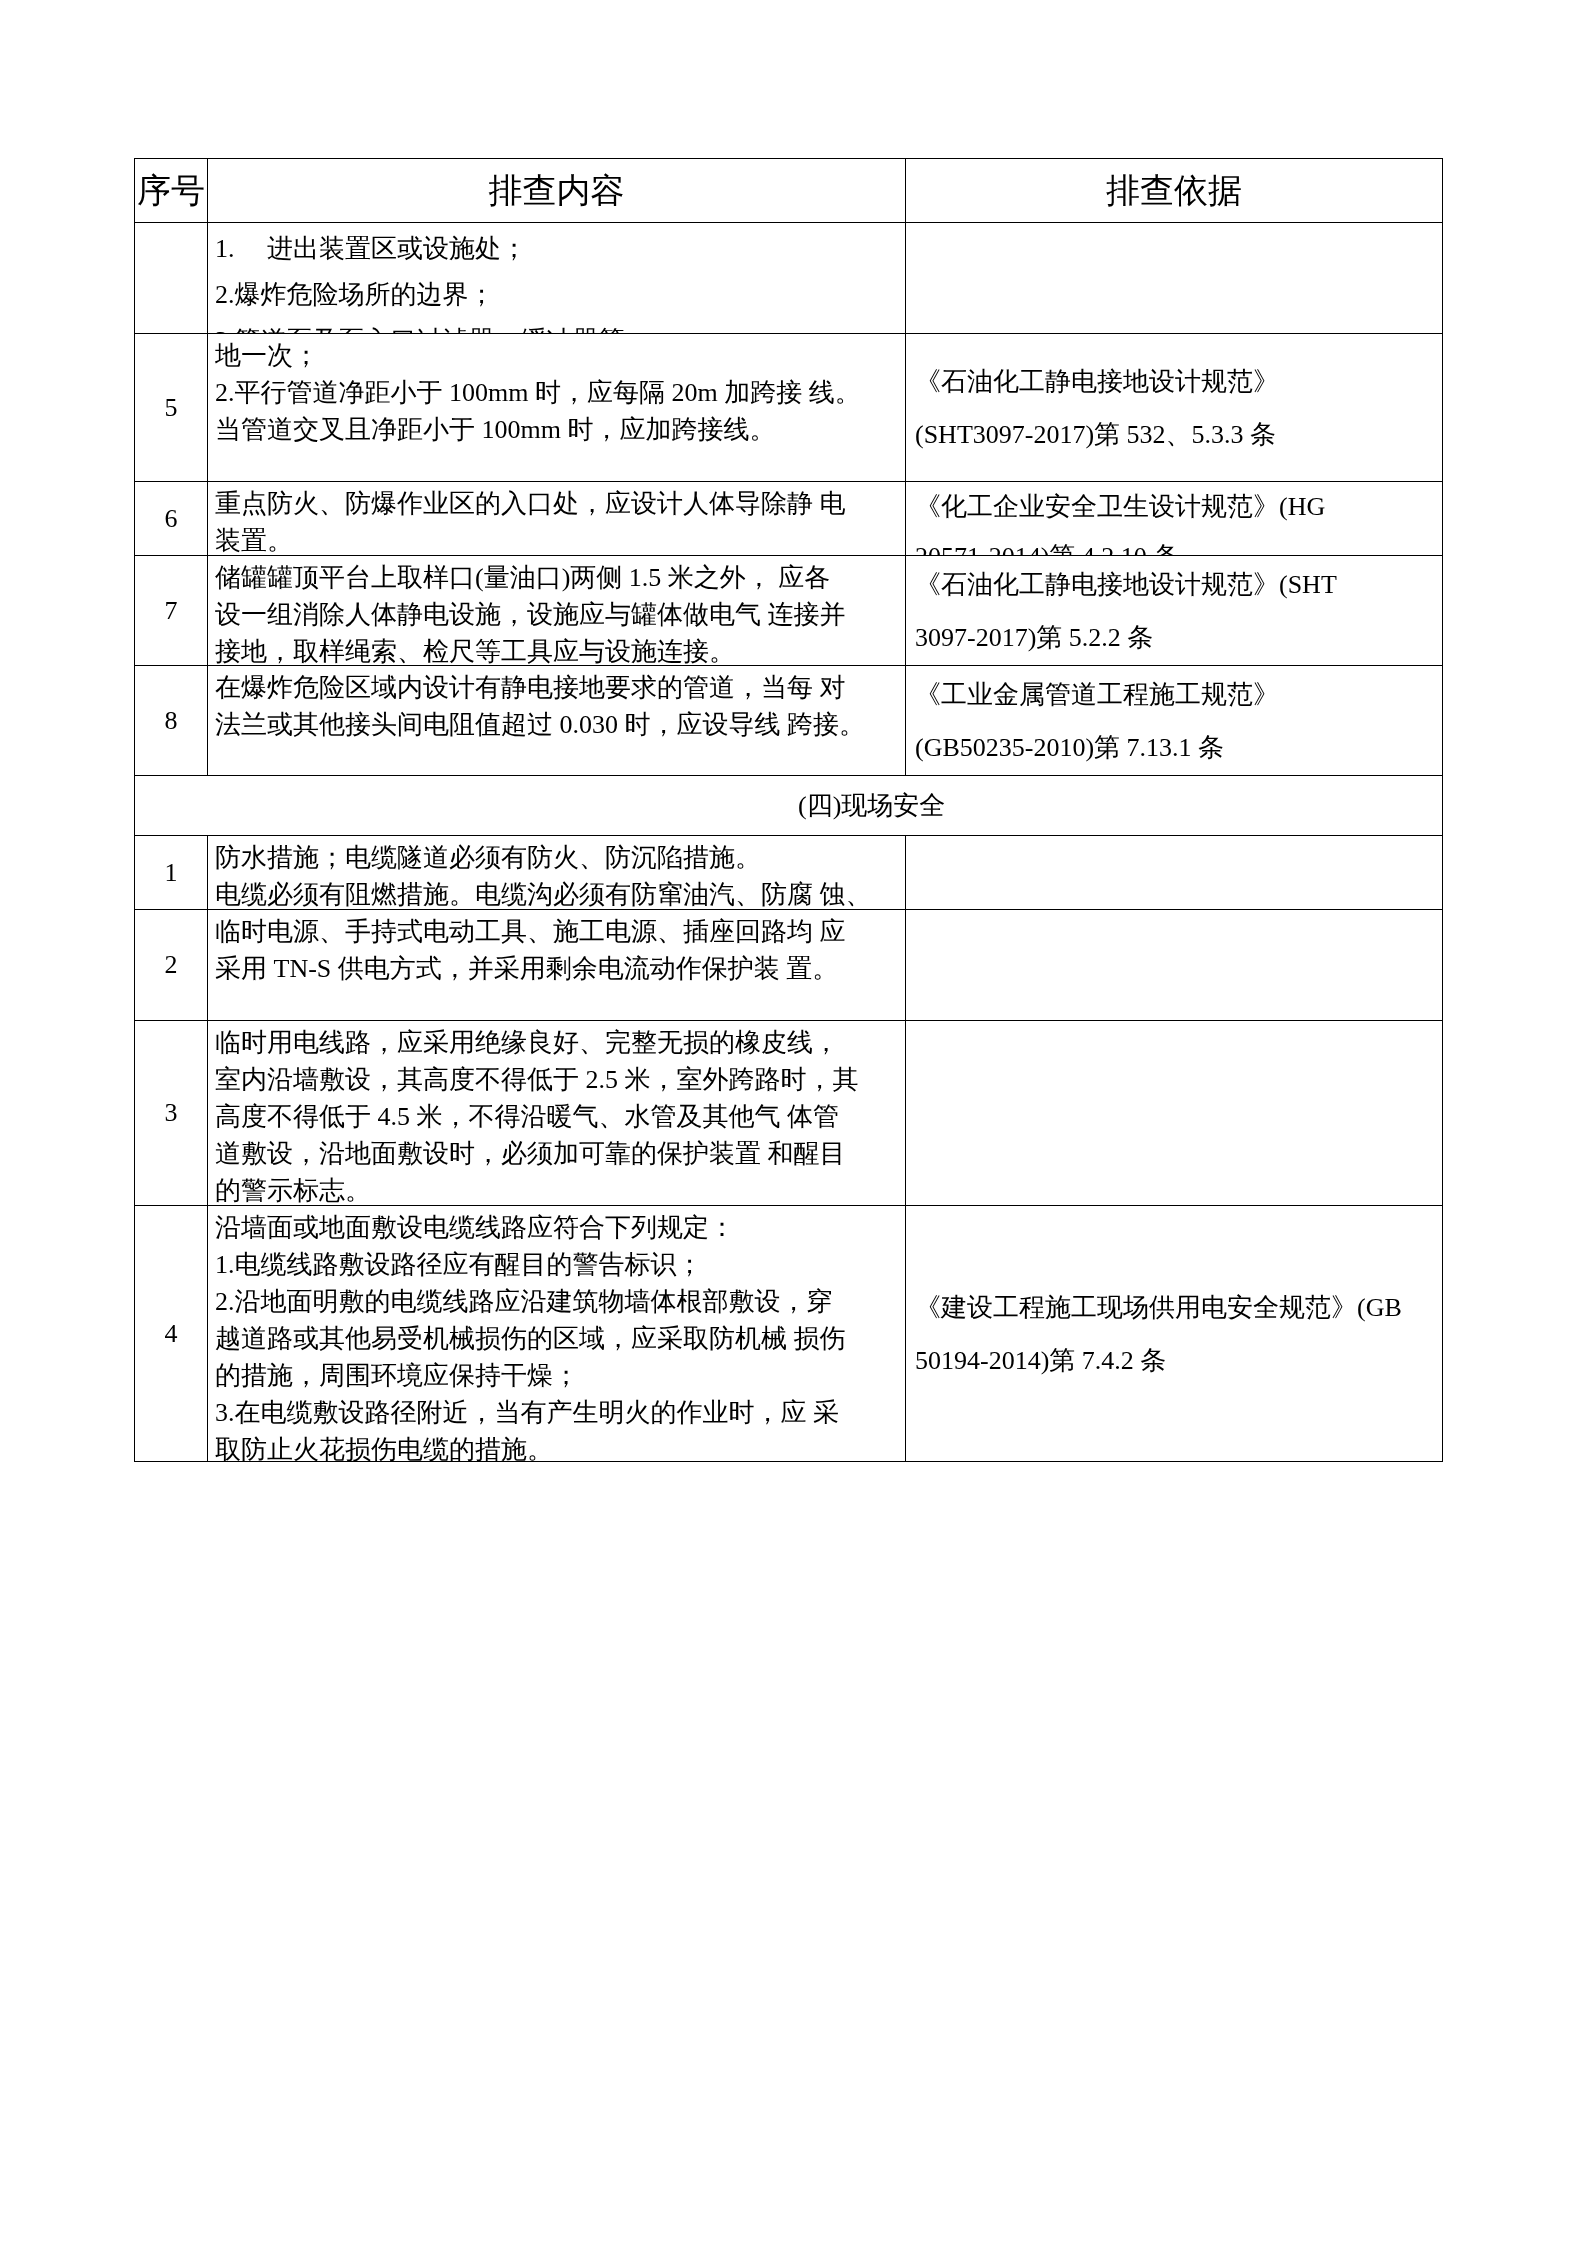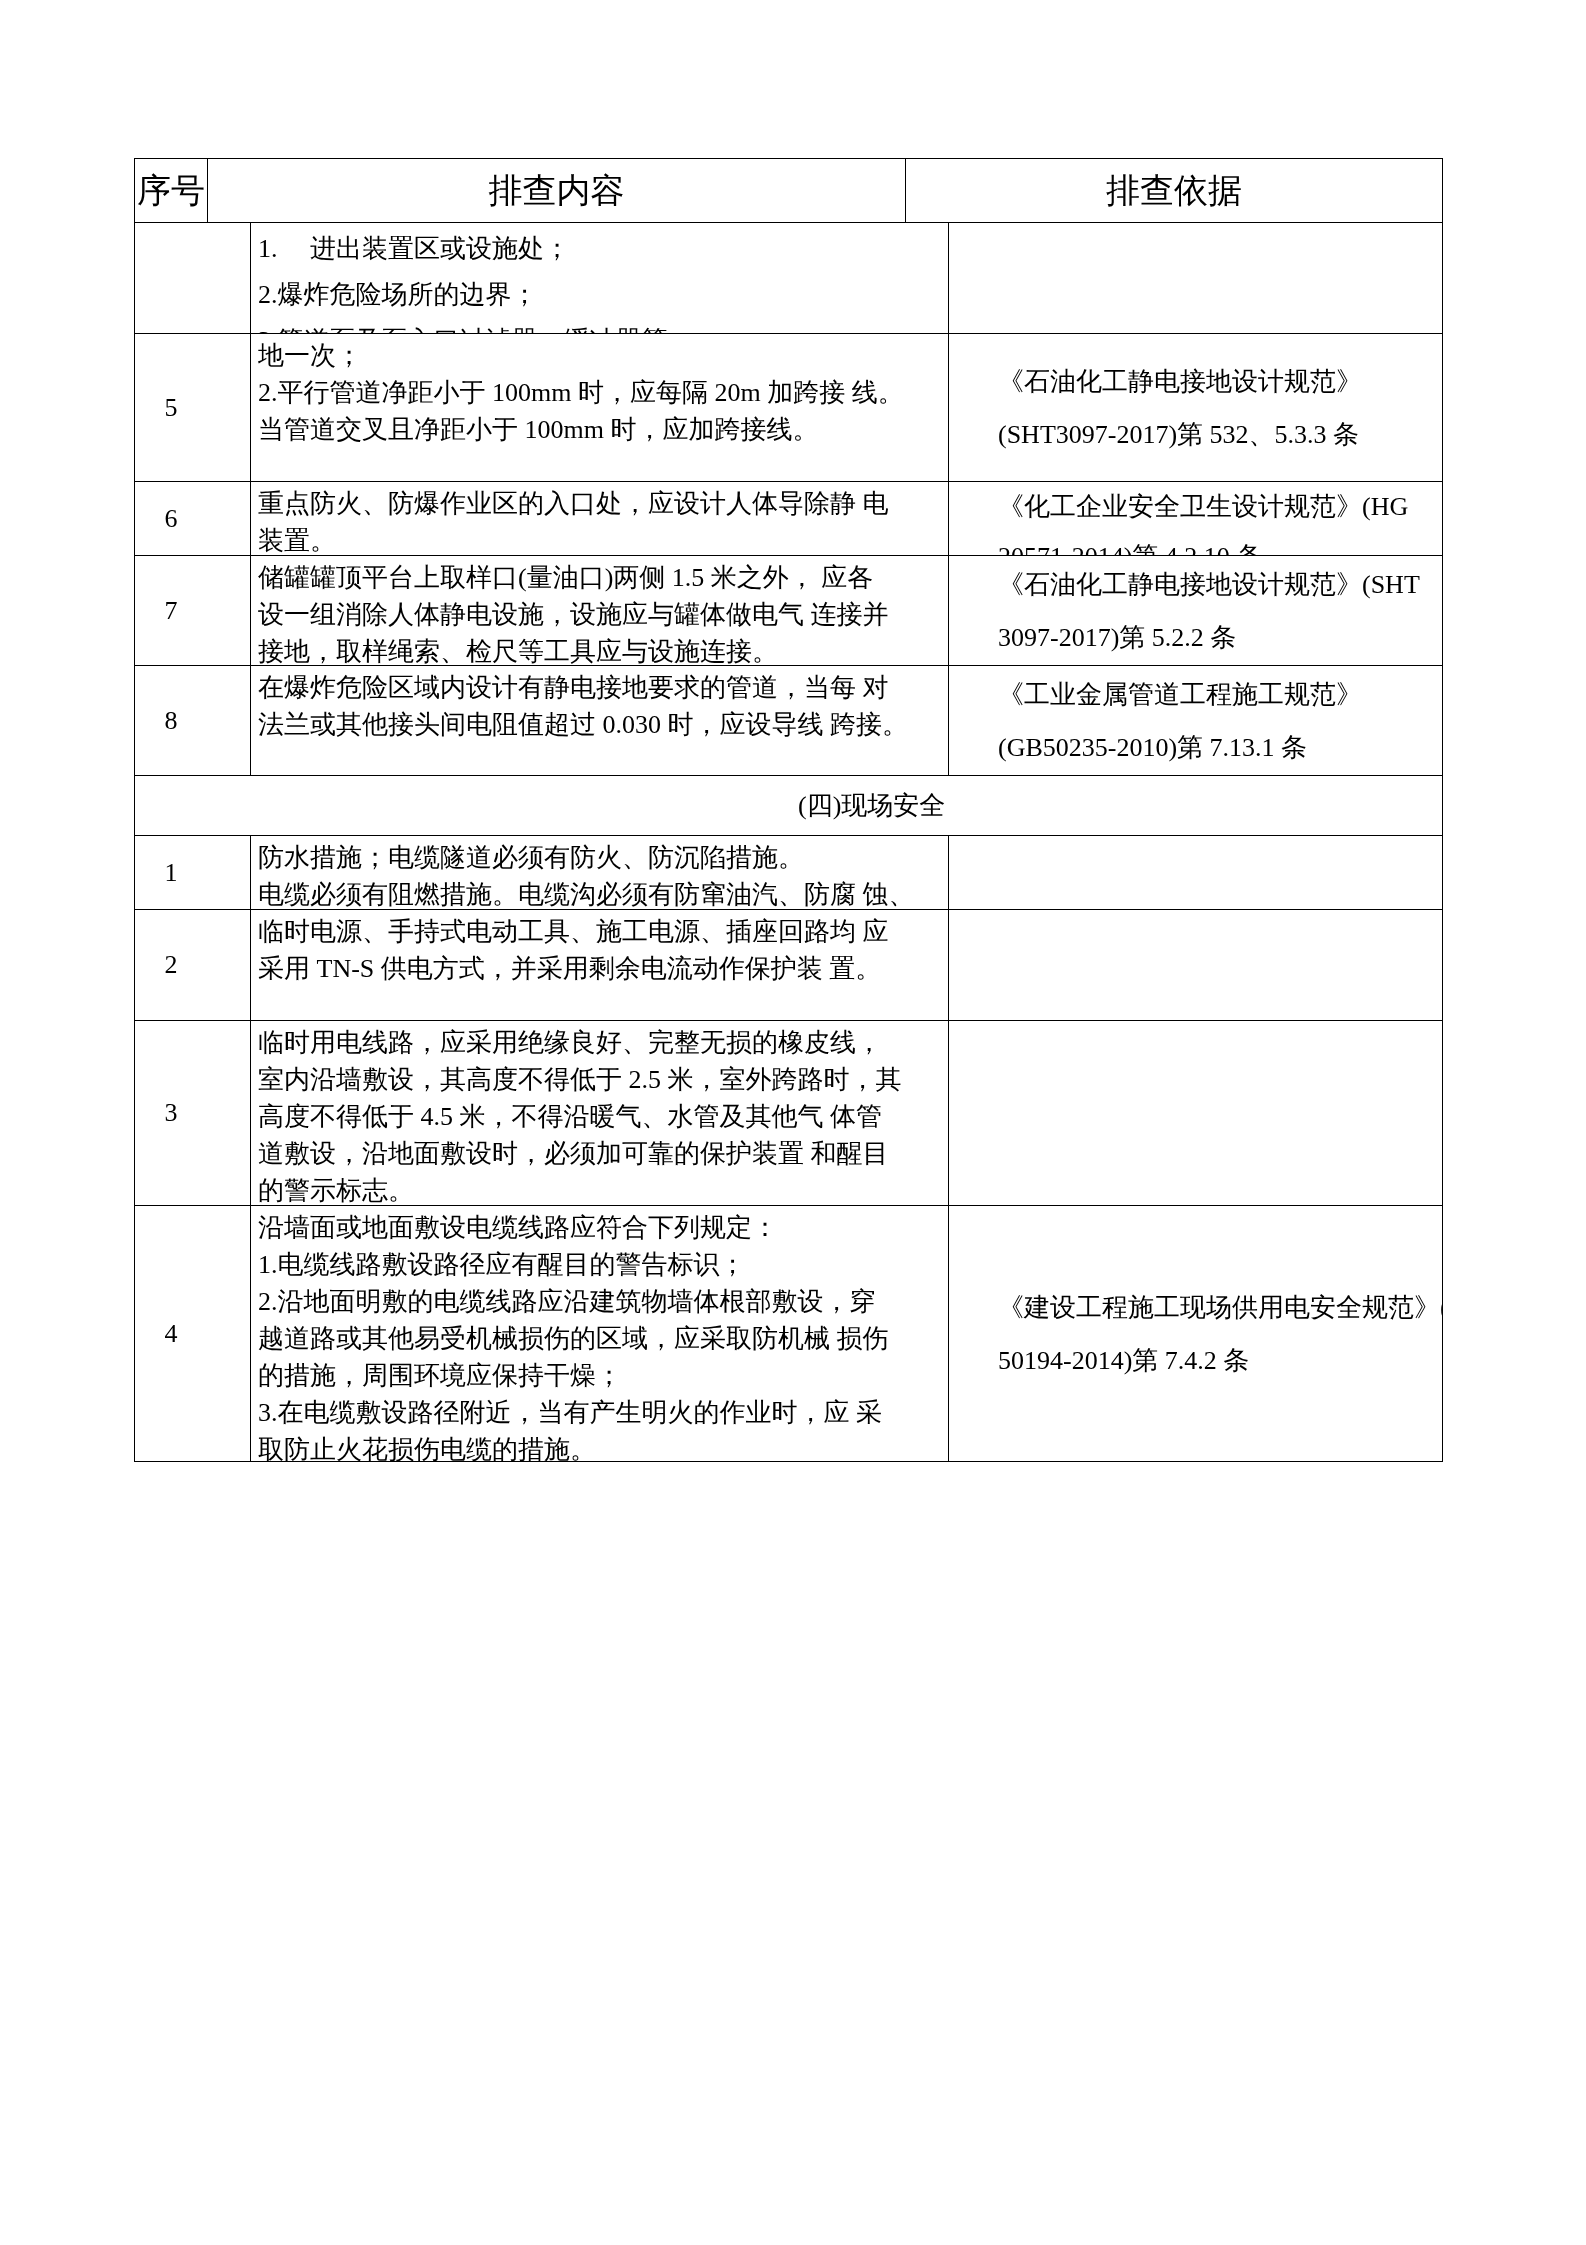--- a/index.html
+++ b/index.html
@@ -35,29 +35,29 @@
 
   .header-row{ height:63px; }
   .header-cell{ display:flex; align-items:center; justify-content:center; font-size:34px; }
 
   .ln{
     white-space:pre;
     overflow:hidden;
     font-size:26px;
     line-height:37px;
   }
-  .content-cell{ padding:3px 4px 0 7px;margin-left:43px; }
+  .content-cell{ padding:3px 4px 0 7px; }
 
   
   .row-a .ln{ line-height:46px; }
   .row-a.tr{ height:111px; }
 
   .basis-cell{ padding-left:9px; padding-right:4px; }
   .basis-center{ display:flex; flex-direction:column; justify-content:center; }
-  .basis-cell .ln{ line-height:53px;margin-left:40px; }
+  .basis-cell .ln{ line-height:53px; }
   .basis-top{ padding-top:0; }
   .basis-top .ln{ line-height:50px; }
 
   .num-cell{ font-size:26px; }
 
   .section-row{ height:60px; align-items:center; }
   .section-inner{ width:62%; text-align:right; font-size:26px; }
 
   
   .h148{ height:148px; }

